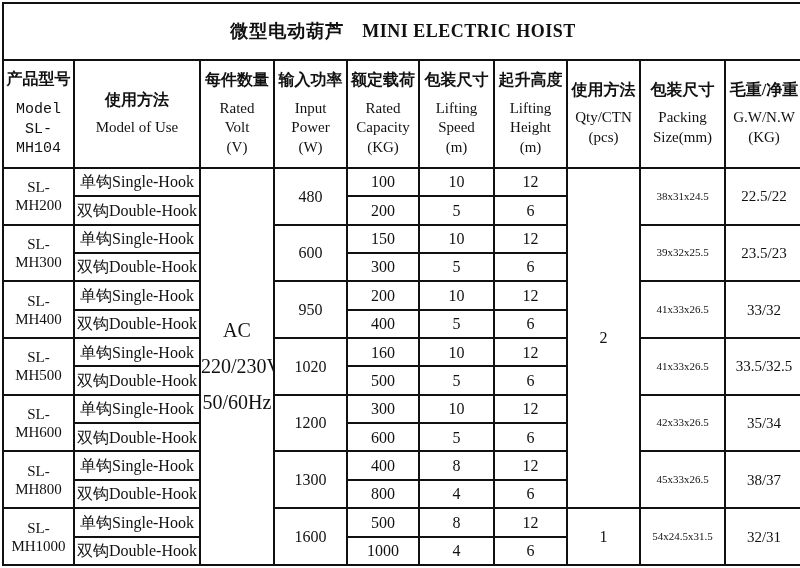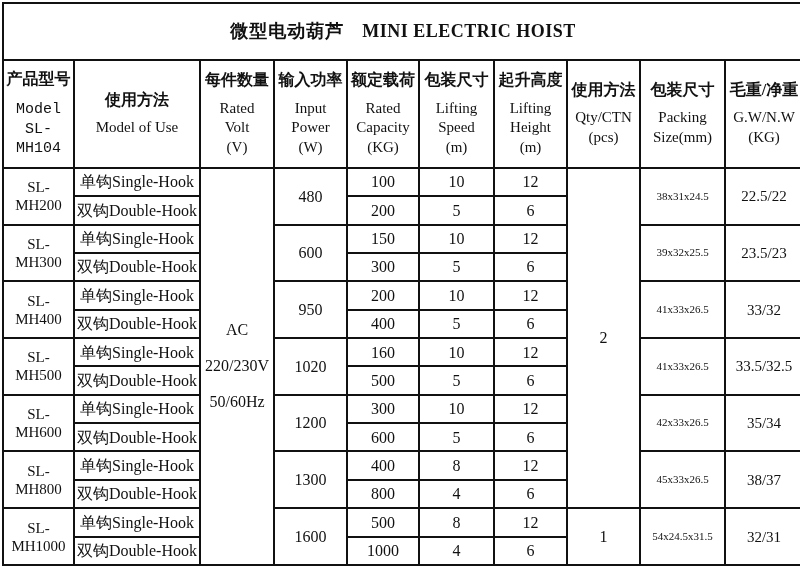--- a/index.html
+++ b/index.html
@@ -26,21 +26,21 @@
   
   tr.header-row td { height: 104px; }
   .hd { display: flex; flex-direction: column; justify-content: center; height: 100%; padding: 2px 1px; }
   .hd-zh { font-weight: bold; font-size: 16px; margin-bottom: 9px; }
   .hd-en { white-space: pre-line; font-size: 15px; line-height: 1.3; }
   .hd-model { display: flex; flex-direction: column; justify-content: space-between; height: 100%; padding: 10px 0 8px 0; font-family: Liberation Mono, monospace; }
   
   tr.data-row { height: 28px; }
   td.model-cell { font-size: 15px; border-radius: 10px; }
   td.hook-cell { font-size: 16px; text-align: center; }
-  td.volt-cell { white-space: pre-line; line-height: 36px; font-size: 16px; }
+  td.volt-cell { white-space: pre-line; line-height: 36px; font-size: 20px; }
   td.packing-cell { font-size: 11px; }
   td.weight-cell { font-size: 15px; }
 </style>
 </head>
 <body>
 
 <div class="sheet">
 <table class="spec">
   <colgroup>
     <col style="width:71px">

